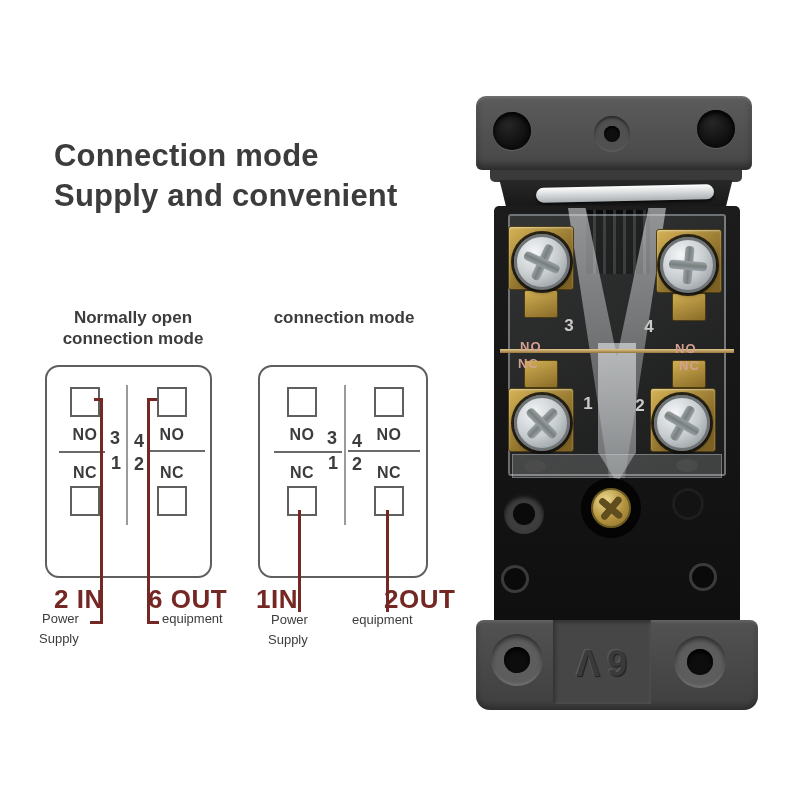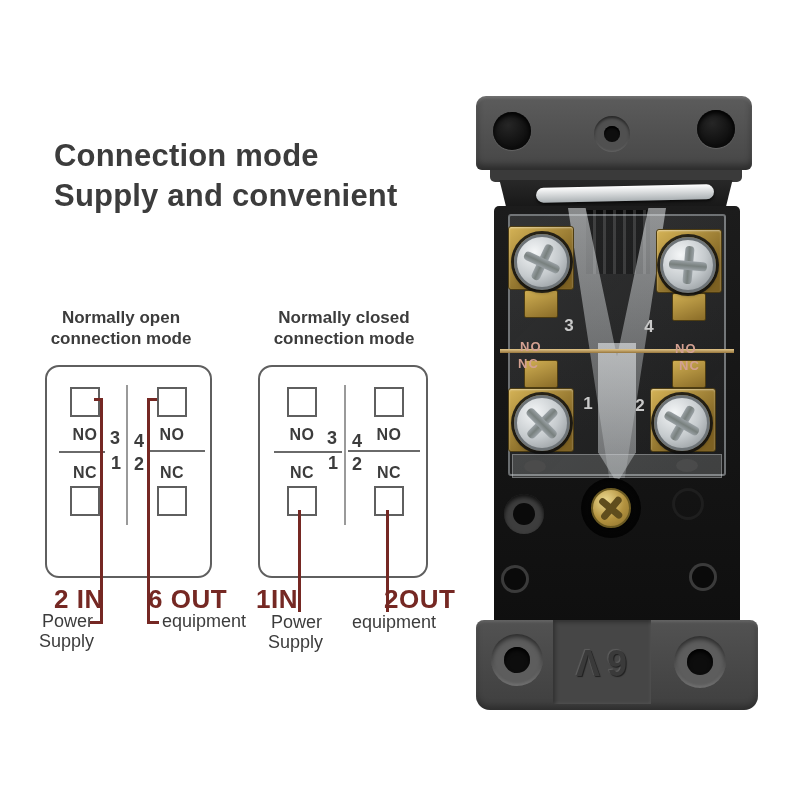--- a/index.html
+++ b/index.html
@@ -21,21 +21,21 @@
   
   .dbox{position:absolute;border:2px solid var(--diagram-line);border-radius:14px;background:#fff;}
   .sq{position:absolute;width:30px;height:30px;border:2px solid var(--diagram-line);background:#fff;}
   .dlabel{position:absolute;width:30px;text-align:center;font-size:16px;font-weight:bold;
     color:var(--text-dark);letter-spacing:0.5px;}
   .dnum{position:absolute;width:16px;text-align:center;font-size:18px;font-weight:bold;color:var(--text-dark);}
   .vline{position:absolute;width:2px;background:var(--center-line);}
   .hline{position:absolute;height:2px;background:#6a6a6a;}
   .wire{position:absolute;background:var(--wire-red);}
   .inout{position:absolute;font-size:26px;font-weight:bold;color:var(--wire-red);letter-spacing:0.5px;}
-  .sublabel{position:absolute;font-size:18px;color:var(--text-dark);}
+  .sublabel{position:absolute;font-size:13px;color:var(--text-dark);}
 
   
   #device{position:absolute;left:470px;top:88px;width:292px;height:632px;}
   #device .abs{position:absolute;}
   .top-plate{left:6px;top:8px;width:276px;height:74px;border-radius:10px 10px 6px 6px;
     background:linear-gradient(180deg,#5c5c5c,#464646);
     box-shadow:inset 0 2px 3px rgba(255,255,255,0.16), inset 0 -5px 7px rgba(0,0,0,0.38);}
   .plate-lip{left:20px;top:82px;width:252px;height:12px;background:#3a3a3a;border-radius:0 0 5px 5px;}
   .hole-big{width:38px;height:38px;border-radius:50%;
     background:radial-gradient(circle at 40% 35%,#262626,#0c0c0c 70%);
@@ -111,26 +111,25 @@
 </head>
 <body>
 
 <div class="canvas">
 
   <div class="main-title">
     <div>Connection mode</div>
     <div>Supply and convenient</div>
   </div>
 
-  <div class="diagram-heading" style="left:16px;top:307px">
+  <div class="diagram-heading" style="left:28px;top:307px">
     <div>Normally open</div>
     <div>connection mode</div>
   </div>
   <div class="diagram-heading" style="left:239px;top:307px">
-    <div>Normally closed</div>
     <div>connection mode</div>
   </div>
 
   <div class="dbox" style="left:45px;top:365px;width:167px;height:213px">
     <div class="sq" style="left:23px;top:20px"></div>
     <div class="sq" style="left:110px;top:20px"></div>
     <div class="dlabel" style="left:23px;top:59px">NO</div>
     <div class="dlabel" style="left:110px;top:59px">NO</div>
     <div class="vline" style="left:79px;top:18px;height:140px"></div>
     <div class="hline" style="left:12px;top:84px;width:46px"></div>

